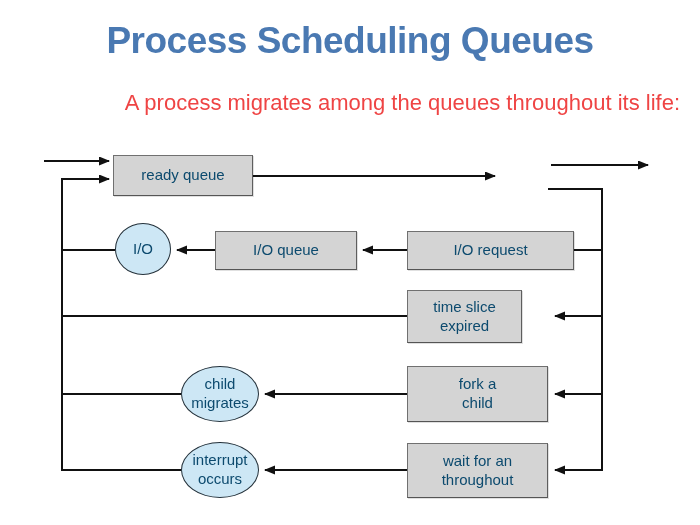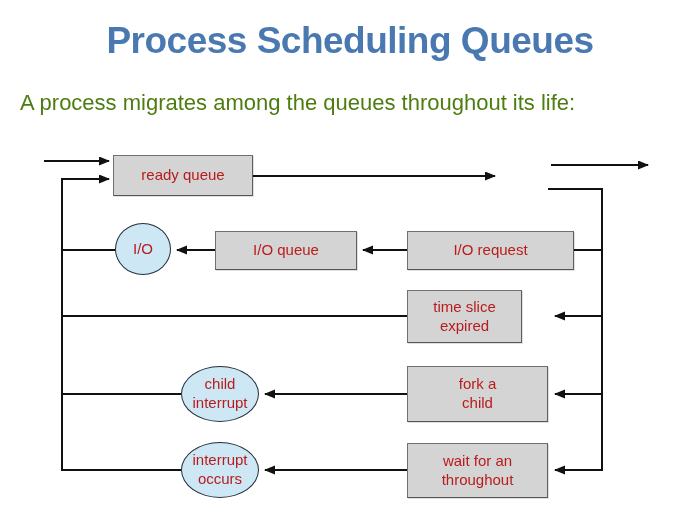--- a/index.html
+++ b/index.html
@@ -6,25 +6,25 @@
   #slide{
     position:relative;width:700px;height:525px;background:#ffffff;overflow:hidden;
     font-family:"Liberation Sans","DejaVu Sans",sans-serif;
   }
   #title{
     position:absolute;top:20px;left:0;width:700px;text-align:center;
     font-size:37px;font-weight:bold;letter-spacing:-0.5px;color:var(--title-color,#4A79B2);
   }
   #subtitle{
     position:absolute;top:90px;left:20px;width:660px;
-    font-size:22px;color:#4d7c0f;
+    font-size:22px;color:#ef4444;text-align:right;
   }
   #diagram-svg{position:absolute;left:0;top:0;}
   .node{position:absolute;display:flex;align-items:center;justify-content:center;
-    font-size:15px;color:#b91c1c;text-align:center;line-height:1.25;}
+    font-size:15px;color:#0c4a6e;text-align:center;line-height:1.25;}
   .rect-node{
     background:var(--box-fill,#d4d4d4);
     border:1.5px solid #707070;border-bottom-color:#555;border-right-color:#5e5e5e;
     box-sizing:border-box;box-shadow:1px 1px 0 rgba(0,0,0,0.12);
   }
   .ellipse-node{
     background:var(--ellipse-fill,#cde7f5);
     border:1.4px solid #24313a;border-radius:50%;box-sizing:border-box;
   }
   .lbl{display:inline-block;}
@@ -81,21 +81,21 @@
 
   <div class="node rect-node" style="left:407px;top:290px;width:115px;height:53px;">
     <span class="lbl" style="max-width:82px;">time slice expired</span>
   </div>
 
   <div class="node rect-node" style="left:407px;top:366px;width:141px;height:56px;">
     <span class="lbl" style="max-width:50px;">fork a child</span>
   </div>
 
   <div class="node ellipse-node" style="left:181px;top:366px;width:78px;height:56px;">
-    <span class="lbl" style="max-width:64px;">child interrupt</span>
+    <span class="lbl" style="max-width:64px;">child migrates</span>
   </div>
 
   <div class="node rect-node" style="left:407px;top:443px;width:141px;height:55px;">
     <span class="lbl" style="max-width:84px;">wait for an throughout</span>
   </div>
 
   <div class="node ellipse-node" style="left:181px;top:442px;width:78px;height:56px;">
     <span class="lbl" style="max-width:60px;">interrupt occurs</span>
   </div>
 

